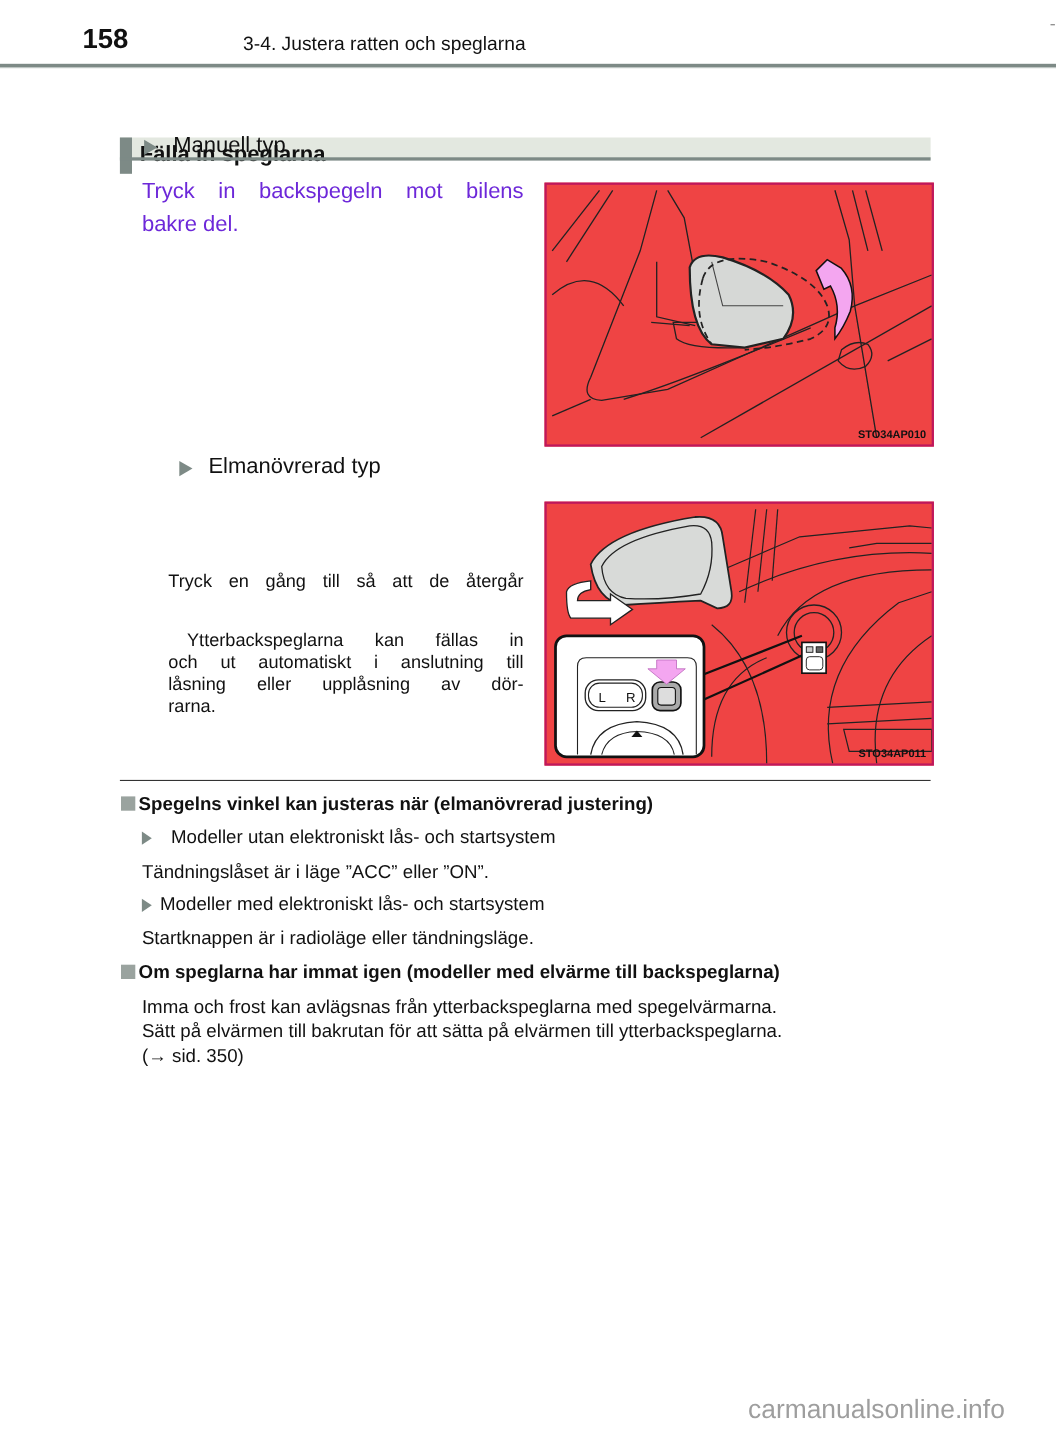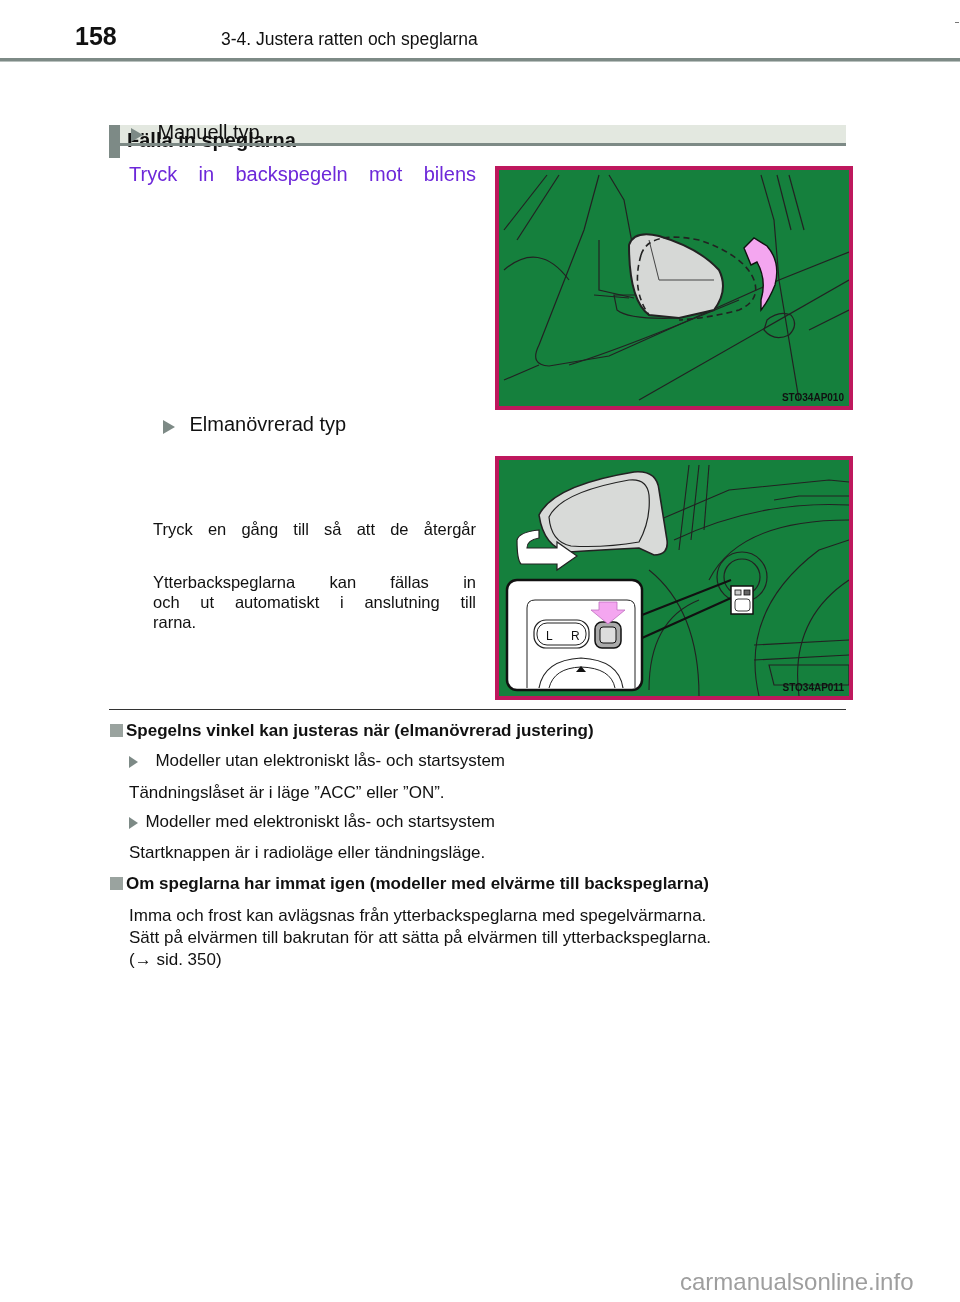--- a/index.html
+++ b/index.html
@@ -14,21 +14,21 @@
   .section-box { left:109px; top:77px; width:737px; height:20px; background:#e3e8e0;margin-top:48px; }
   .section-box .bar { position:absolute; left:0; top:0; width:11px; height:33px; background:#7d8a86; }
   .section-box .underline { position:absolute; left:0; bottom:-1px; width:737px; height:3px; background:#7d8a86; }
   .section-title { position:absolute; left:18px; top:4px; font-size:20px; font-weight:bold; color:#111; }
   .tri { display:inline-block; width:0; height:0; border-top:7px solid transparent; border-bottom:7px solid transparent;
          border-left:12px solid #7d8a86; vertical-align:middle; }
   .tri.small { border-top:6px solid transparent; border-bottom:6px solid transparent; border-left:9px solid #7d8a86; }
   .lead { font-size:20px; color:#111; }
   .body { font-size:20px; line-height:30px; color:#6d28d9; text-align:justify; }
   .note { font-size:16.5px; line-height:20px; color:#111; text-align:justify; }
-  .figure { border:4px solid #be185d; background:#15803d; }
+  .figure { border:2px solid #be185d; background:#ef4444; }
   .fig-code { position:absolute; right:5px; bottom:3px; font-size:10px; font-weight:bold; color:#111; }
   .divider { left:109px; top:709px; width:737px; height:1px; background:#333; }
   .sq { display:inline-block; width:13px; height:13px; background:#9aa39f; vertical-align:middle; margin-right:3px; position:relative; top:-1px; }
   .h-sub { font-size:17px; font-weight:bold; color:#111; }
   .txt { font-size:17px; color:#111; }
   .watermark { left:680px; top:1268px; font-size:24px; color:#9e9e9e; }
   svg { display:block; }
 </style>
 </head>
 <body>
@@ -44,20 +44,21 @@
   <div class="section-title">Fälla in speglarna</div>
   <div class="underline"></div>
 </div>
 
 <div class="abs" style="left:131px; top:121px;">
   <span class="tri"></span>
   <span class="lead" style="margin-left:10px;margin-top:24px;">Manuell typ</span>
 </div>
 <div class="abs body" style="left:129px; top:159px; width:347px;">
   <div style="text-align-last:justify;">Tryck in backspegeln mot bilens</div>
+  <div>bakre del.</div>
 </div>
 
 <div class="abs figure" style="left:495px; top:166px; width:350px; height:236px;">
   <svg width="350" height="236" viewBox="0 0 350 236">
     <g fill="none" stroke="#222" stroke-width="1.2">
       <path d="M5 60 L48 5"></path>
         <path d="M18 70 L60 5"></path>
       <path d="M5 100 Q40 70 70 110"></path>
       <path d="M40 175 Q30 195 50 196 L110 186 Q190 150 280 110 L350 82"></path>
       <path d="M40 175 L85 60 L100 5"></path>
@@ -87,22 +88,23 @@
 <div class="abs" style="left:131px; top:413px;padding-left:32px;">
   <span class="tri"></span>
   <span class="lead" style="margin-left:10px;">Elmanövrerad typ</span>
 </div>
 <div class="abs body" style="left:129px; top:451px; width:347px;">
 </div>
 <div class="abs note" style="left:153px; top:519px; width:323px;">
   <div style="text-align-last:justify;">Tryck en gång till så att de återgår</div>
 </div>
 <div class="abs note" style="left:153px; top:572px; width:323px;">
-  <div style="text-align-last:justify;">Ytterbackspeglarna kan fällas in</div>
+  <div style="text-align-last:justify;margin-left:17px;">Ytterbackspeglarna kan fällas in</div>
   <div style="text-align-last:justify;">och ut automatiskt i anslutning till</div>
+  <div style="text-align-last:justify;">låsning eller upplåsning av dör-</div>
   <div>rarna.</div>
 </div>
 
 <div class="abs figure" style="left:495px; top:456px; width:350px; height:236px;">
   <svg width="350" height="236" viewBox="0 0 350 236">
     <g fill="none" stroke="#222" stroke-width="1.1">
       <path d="M190 5 L180 90"></path>
         <path d="M200 5 L192 80"></path>
         <path d="M210 5 L205 70"></path>
       <path d="M160 60 L230 30 L330 20 L350 22"></path>

